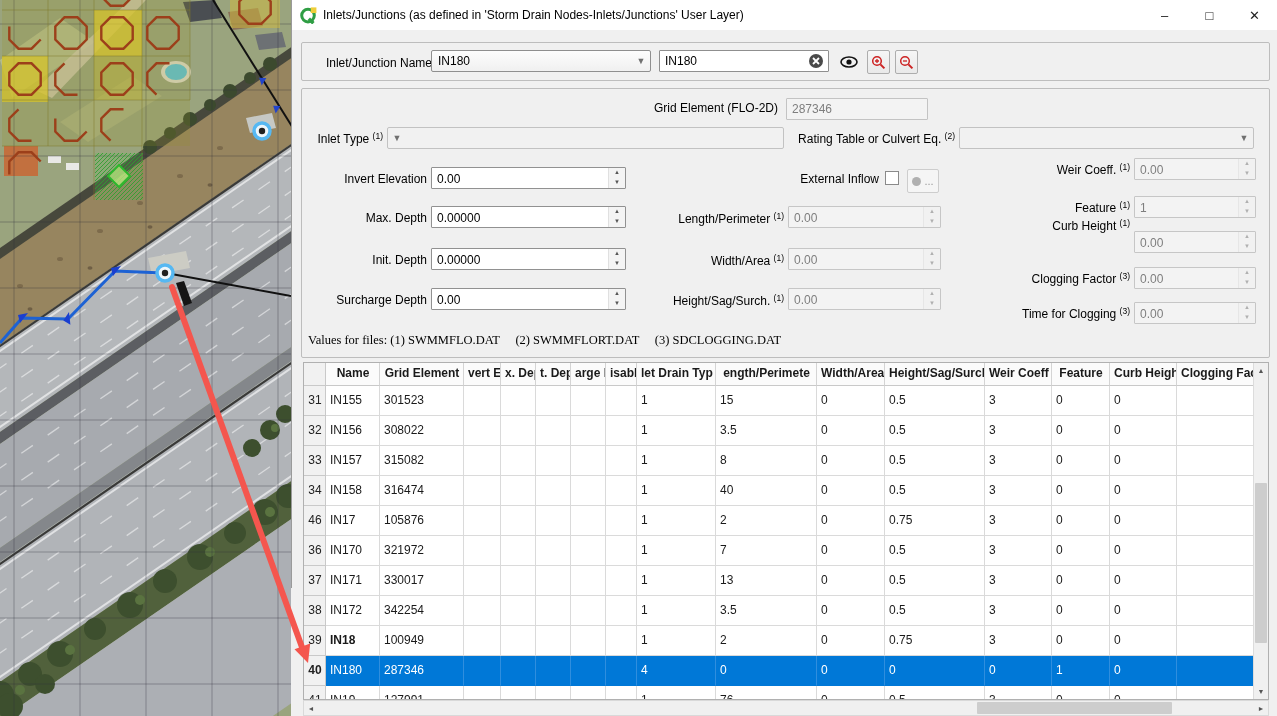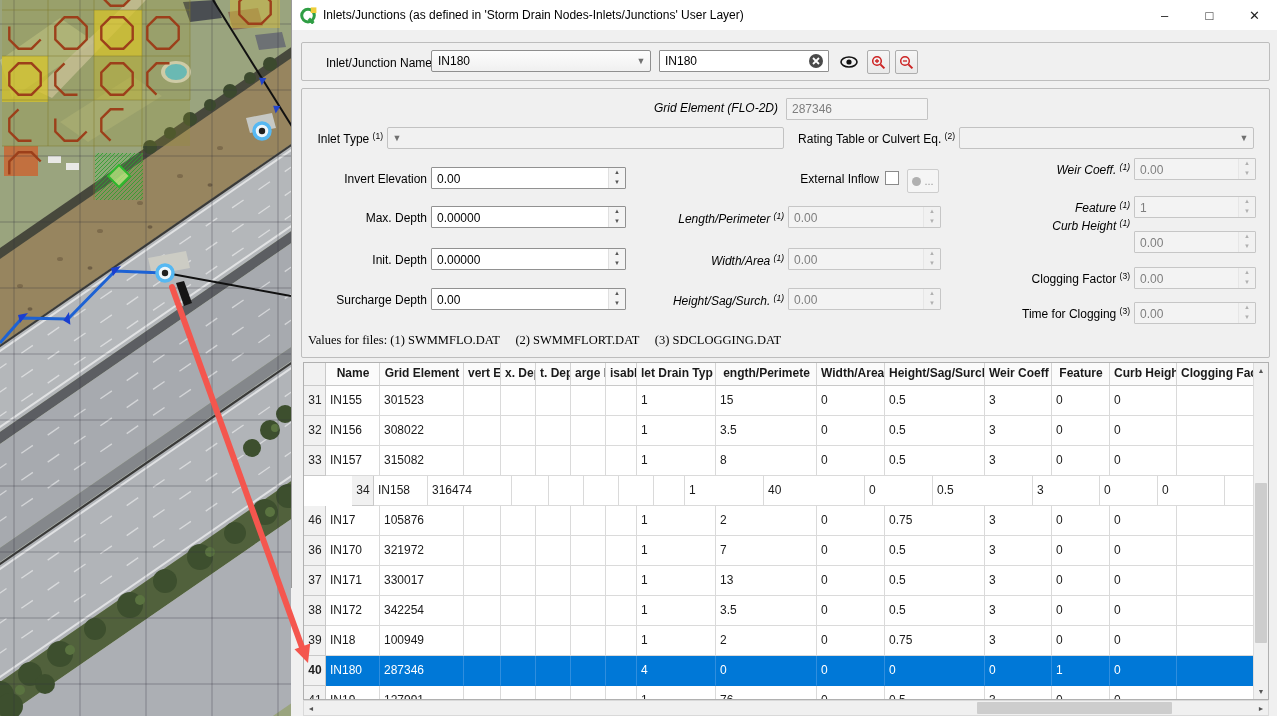--- a/index.html
+++ b/index.html
@@ -8,21 +8,21 @@
   #map{position:absolute;left:0;top:0;width:291px;height:716px;background:#9aa47e;}
   #map svg{display:block}
   
   #dlg{position:absolute;left:291px;top:0;width:986px;height:588px;background:#f0f0f0;border-left:1px solid #9a9a9a;box-sizing:border-box;}
   #titlebar{position:absolute;left:0;top:0;width:100%;height:30px;background:#ffffff;display:flex;align-items:center;}
   #titlebar .ttl{font-size:12px;color:#000;margin-left:6px;}
   .winbtns{margin-left:auto;display:flex;height:100%;}
   .winbtn{width:45px;height:100%;display:flex;align-items:center;justify-content:center;font-size:13px;color:#222;cursor:default;}
   .grp{position:absolute;background:#f0f0f0;border:1px solid #bdbdbd;border-radius:2px;box-sizing:border-box;}
   .lbl{position:absolute;font-size:12px;color:#000;text-align:right;white-space:nowrap;}
-  .it{font-style:italic}
+  .it{}
   .sup{font-size:8.5px;vertical-align:4px;}
   .combo{position:absolute;height:22px;background:linear-gradient(#fdfdfd,#f0f0f0);border:1px solid #8f8f8f;border-radius:2px;box-sizing:border-box;display:flex;align-items:center;font-size:12px;}
   .combo .cv{flex:1;padding-left:6px;overflow:hidden;white-space:nowrap;}
   .combo .ca{width:18px;text-align:center;color:#707070;font-size:9px;}
   .combo.dis{background:#f1f1f1;border-color:#c2c2c2;}
   .combo.dis .cv{color:#5a5a5a;font-weight:bold;}
   .field{position:absolute;height:22px;background:#fff;border:1px solid #8f8f8f;border-radius:1px;box-sizing:border-box;display:flex;align-items:center;font-size:12px;padding-left:5px;}
   .field.dis{background:#f3f3f3;border-color:#c3c3c3;color:#7e7e7e;}
   .spin{position:absolute;height:22px;background:#fff;border:1px solid #919191;border-radius:1px;box-sizing:border-box;display:flex;}
   .spin .v{flex:1;font-size:12px;padding:4px 0 0 5px;overflow:hidden;}
@@ -500,21 +500,21 @@
             <div class="tc tcell" style="width: 79px;">1</div>
             <div class="tc tcell" style="width: 101px;">8</div>
             <div class="tc tcell" style="width: 68px;">0</div>
             <div class="tc tcell" style="width: 100px;">0.5</div>
             <div class="tc tcell" style="width: 67px;">3</div>
             <div class="tc tcell" style="width: 58px;">0</div>
             <div class="tc tcell" style="width: 67px;">0</div>
             <div class="tc tcell" style="width: 80px;"></div>
           </div>
           <div class="trow">
-            <div class="tc rownum" style="width: 22px; margin-left: 48px;">34</div>
+            <div class="tc rownum" style="width: 22px;">34</div>
             <div class="tc tcell" style="width: 54px;">IN158</div>
             <div class="tc tcell" style="width: 84px;">316474</div>
             <div class="tc tcell" style="width: 37px;"></div>
             <div class="tc tcell" style="width: 35px;"></div>
             <div class="tc tcell" style="width: 35px;"></div>
             <div class="tc tcell" style="width: 35px;"></div>
             <div class="tc tcell" style="width: 31px;"></div>
             <div class="tc tcell" style="width: 79px;">1</div>
             <div class="tc tcell" style="width: 101px;">40</div>
             <div class="tc tcell" style="width: 68px;">0</div>
@@ -591,21 +591,21 @@
             <div class="tc tcell" style="width: 101px;">3.5</div>
             <div class="tc tcell" style="width: 68px;">0</div>
             <div class="tc tcell" style="width: 100px;">0.5</div>
             <div class="tc tcell" style="width: 67px;">3</div>
             <div class="tc tcell" style="width: 58px;">0</div>
             <div class="tc tcell" style="width: 67px;">0</div>
             <div class="tc tcell" style="width: 80px;"></div>
           </div>
           <div class="trow">
             <div class="tc rownum" style="width: 22px;">39</div>
-            <div class="tc tcell" style="width: 54px;">IN18</div>
+            <div class="tc tcell" style="width: 54px; font-weight: bold;">IN18</div>
             <div class="tc tcell" style="width: 84px;">100949</div>
             <div class="tc tcell" style="width: 37px;"></div>
             <div class="tc tcell" style="width: 35px;"></div>
             <div class="tc tcell" style="width: 35px;"></div>
             <div class="tc tcell" style="width: 35px;"></div>
             <div class="tc tcell" style="width: 31px;"></div>
             <div class="tc tcell" style="width: 79px;">1</div>
             <div class="tc tcell" style="width: 101px;">2</div>
             <div class="tc tcell" style="width: 68px;">0</div>
             <div class="tc tcell" style="width: 100px;">0.75</div>

